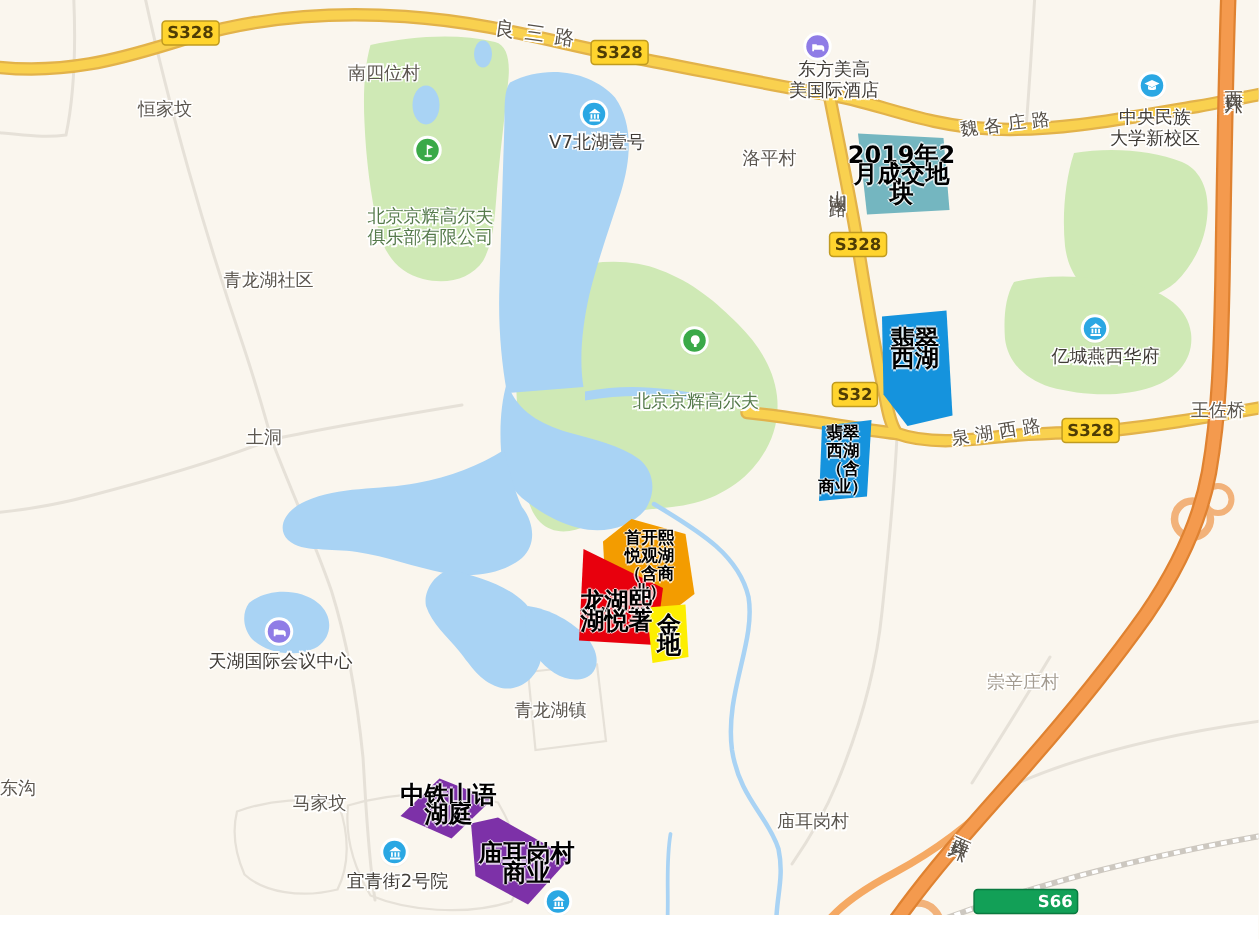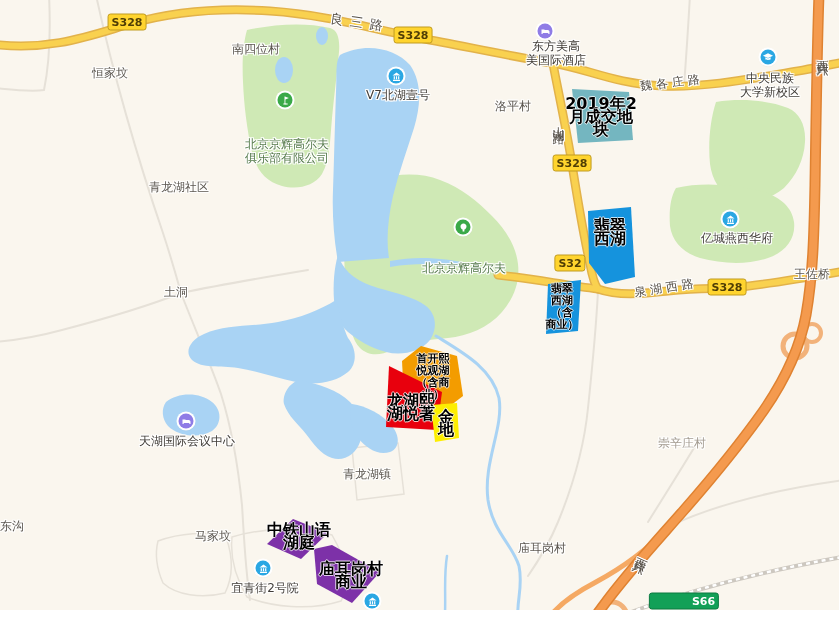--- a/index.html
+++ b/index.html
@@ -1,21 +1,21 @@
 <!DOCTYPE html>
 <html><head>
 <meta charset="utf-8">
 <style>
   html,body{margin:0;padding:0;}
   .map{position:relative;width:839px;height:610px;background:#faf6ee;overflow:hidden;
        font-family:"DejaVu Sans","Liberation Sans",sans-serif;}
   .map svg.base{position:absolute;left:0;top:0;}
   .lbl{position:absolute;transform:translate(-50%,-50%);font-size:12px;color:#5b564f;white-space:nowrap;
        text-shadow:-1px 0 #fff,1px 0 #fff,0 -1px #fff,0 1px #fff,-1px -1px #fff,1px 1px #fff,-1px 1px #fff,1px -1px #fff;}
-  .lbl.faint{color:#a49c91;}
+  .lbl.faint{color:#a49c91;margin-top:12px;}
   .lbl.dark{color:#403c37;}
   .lbl.green{color:#557a4b;margin-top:21px;}
   .lbl.block{text-align:center;line-height:14px;}
   .road-lbl{letter-spacing:4px;color:#554f47;}
   .vert{writing-mode:vertical-rl;letter-spacing:3px;}
   .badge{position:absolute;transform:translate(-50%,-50%);background:#ffd42e;border:1px solid #c09b20;
          color:#4f3d05;font-size:11px;font-weight:bold;padding:0 3px;border-radius:3px;height:15px;
          line-height:15px;white-space:nowrap;}
   .badge.green{background:#12a057;border-color:#0a7a40;color:#fff;padding-left:42px;}
   .parcel-lbl{position:absolute;transform:translate(-50%,-50%);font-weight:bold;font-size:16px;color:#000;

